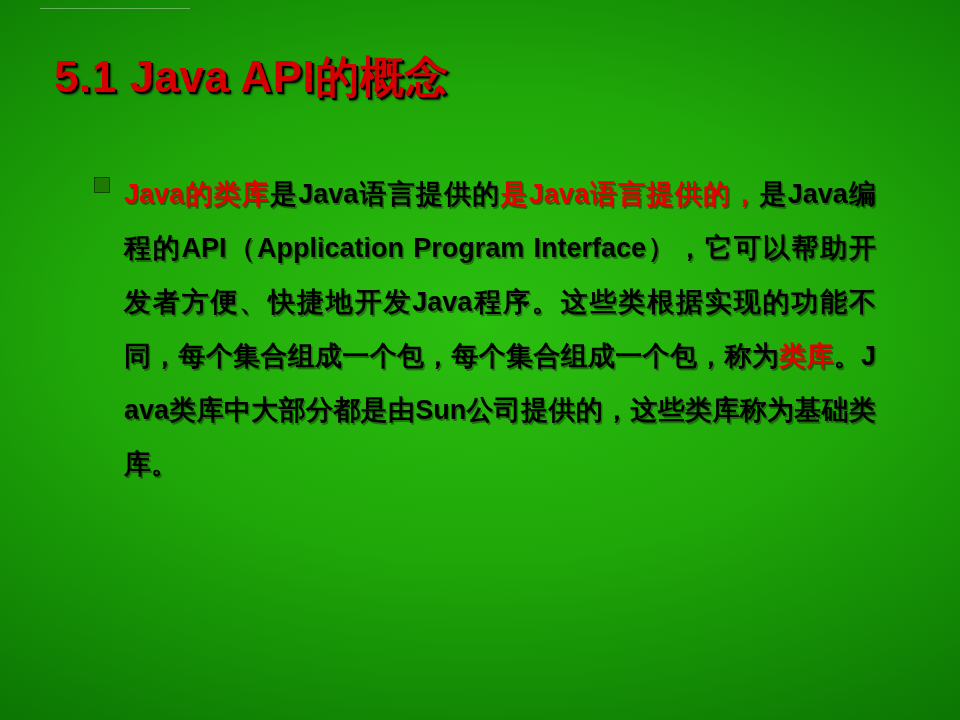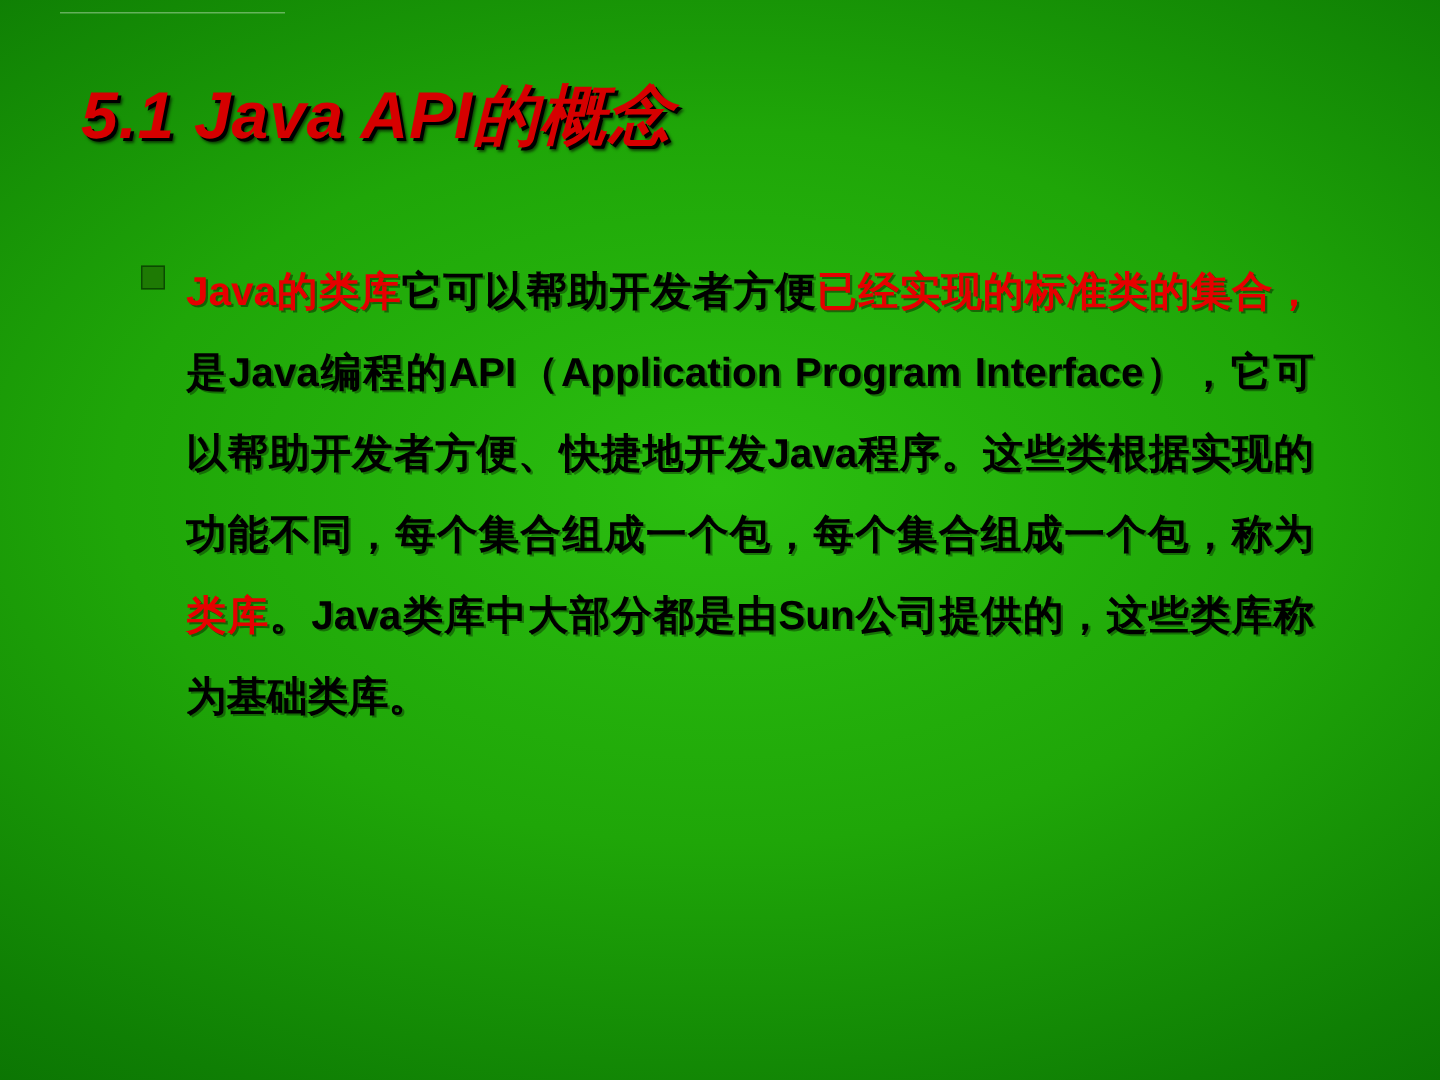--- a/index.html
+++ b/index.html
@@ -23,21 +23,20 @@
     top: 8px;
     left: 40px;
     width: 150px;
     height: 1px;
     background: rgba(255,255,255,0.35);
   }
   .title {
     font-family: Arial, "Microsoft YaHei", sans-serif;
     font-size: 44px;
     font-weight: 900;
-    font-style: italic;
     color: #d60000;
     text-shadow: 2px 2px 0 #000, 3px 3px 2px rgba(0,0,0,0.6);
     margin: 0 0 60px 0;
     letter-spacing: 0.5px;
   }
   .body {
     padding-left: 70px;
     padding-right: 30px;
   }
   .bullet-row {
@@ -70,16 +69,16 @@
 <body>
 
 <div class="slide">
   <div class="top-line"></div>
 
   <h1 class="title">5.1 Java API的概念</h1>
 
   <div class="body">
     <div class="bullet-row">
       <div class="bullet"></div>
-      <p class="para"><span class="red">Java的类库</span><span>它可以帮助开发者方便</span><span class="red">已经实现的标准类的集合，</span><span>是Java编程的API（Application Program Interface），它可以帮助开发者方便、快捷地开发Java程序。这些类根据实现的功能不同，每个集合组成一个包，每个集合组成一个包，称为</span><span class="red">类库</span><span>。Java类库中大部分都是由Sun公司提供的，这些类库称为基础类库。</span></p>
+      <p class="para"><span class="red">Java的类库</span><span>是Java语言提供的</span><span class="red">是Java语言提供的，</span><span>是Java编程的API（Application Program Interface），它可以帮助开发者方便、快捷地开发Java程序。这些类根据实现的功能不同，每个集合组成一个包，每个集合组成一个包，称为</span><span class="red">类库</span><span>。Java类库中大部分都是由Sun公司提供的，这些类库称为基础类库。</span></p>
     </div>
   </div>
 </div>
 
 </body></html>

